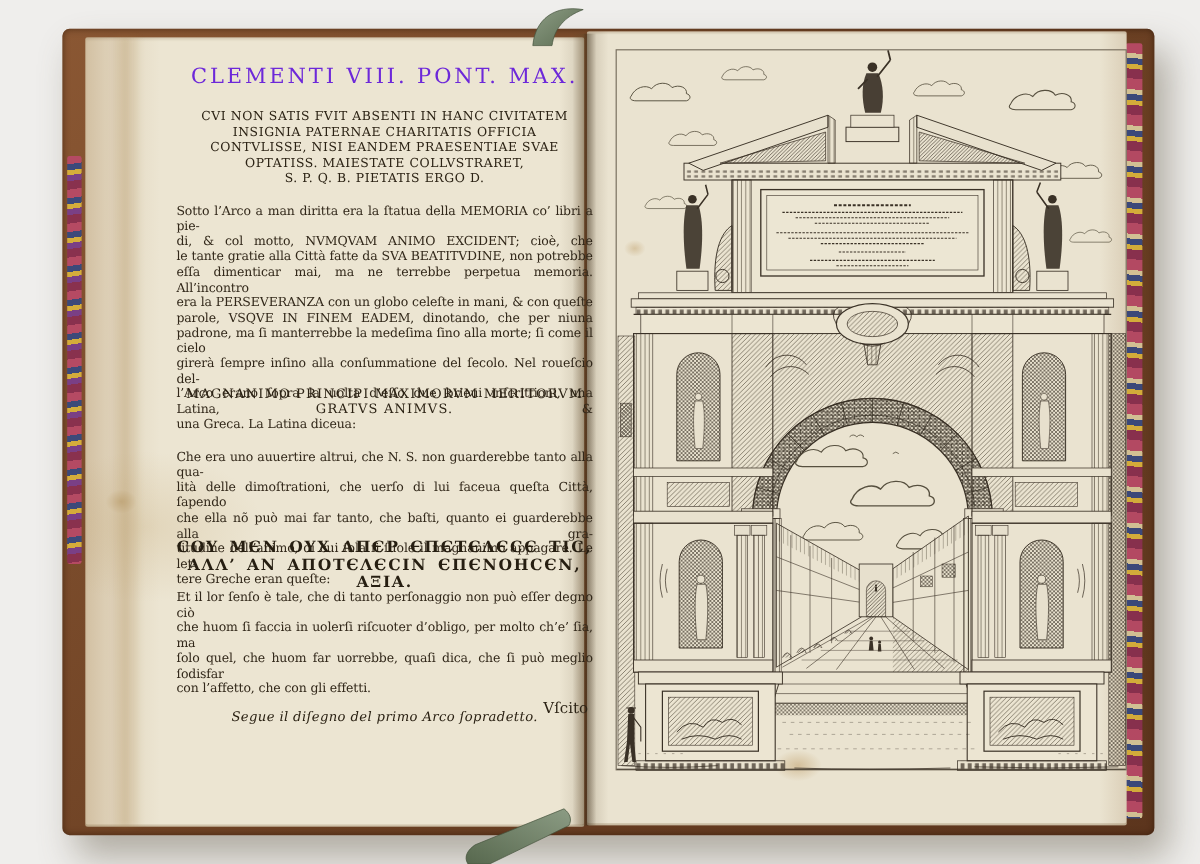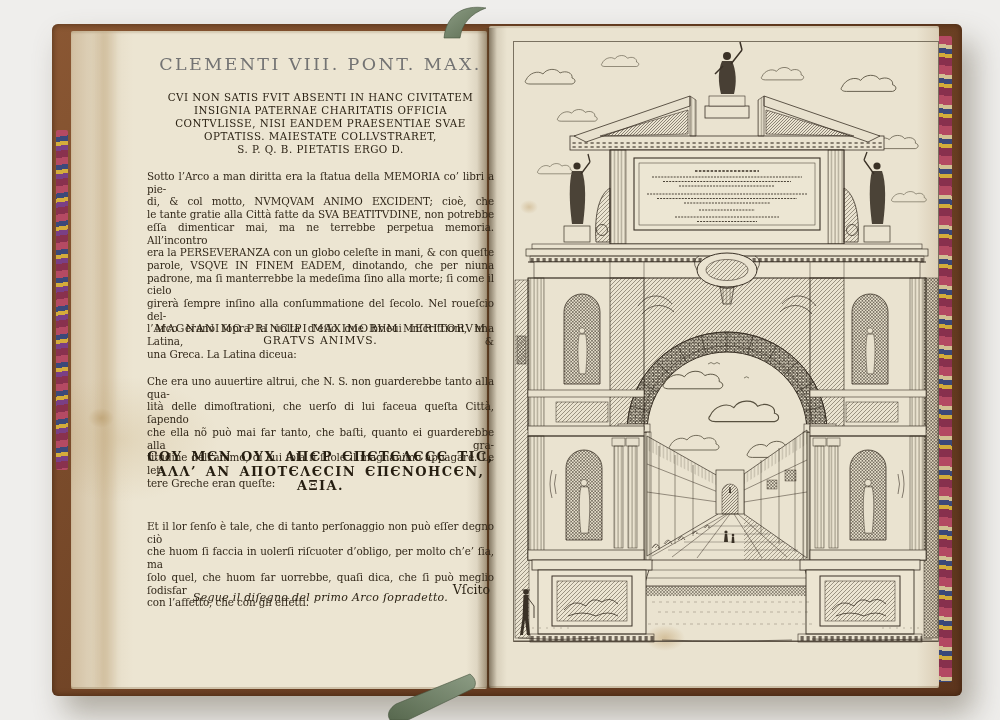--- a/index.html
+++ b/index.html
@@ -30,27 +30,27 @@
       linear-gradient(90deg, rgba(90,70,40,.22), rgba(90,70,40,0) 4%),
       linear-gradient(270deg, rgba(140,100,55,.16), rgba(140,100,55,0) 5%),
       #eae3d0;
     box-shadow:inset 0 -2px 0 rgba(120,90,50,.28), inset 0 2px 1px rgba(120,90,50,.18);}
   .gutter{position:absolute;left:477px;top:28px;width:20px;height:660px;
     background:linear-gradient(90deg, rgba(90,70,40,0), rgba(95,72,40,.38) 45%, rgba(60,45,25,.5) 58%, rgba(90,70,40,0));}
   .spot{position:absolute;border-radius:50%;}
   
   .text-col{position:absolute;left:147px;top:33px;width:347px;height:620px;color:#32281a;}
   .heading{position:absolute;left:0;top:21px;width:100%;text-align:center;
-    font-size:17.5px;letter-spacing:2.4px;color:#737373;white-space:nowrap;}
+    font-size:17.5px;letter-spacing:2.4px;color:#6d28d9;white-space:nowrap;}
   .dedic{position:absolute;left:0;top:58px;width:100%;text-align:center;
     font-size:10.3px;letter-spacing:.5px;line-height:13px;color:#2c2315;}
   .para{position:absolute;left:0;width:100%;font-size:10.4px;letter-spacing:-.1px;line-height:12.7px;}
   .para .ln{text-align:justify;text-align-last:justify;}
   .para .ln.last{text-align:left;text-align-last:left;}
-  .p1{top:137px;} .p2{top:342px;} .p3{top:459px;margin-top:28px;}
+  .p1{top:137px;} .p2{top:342px;} .p3{top:459px;}
   .latin{position:absolute;left:0;top:290px;width:100%;text-align:center;
     font-size:10.8px;letter-spacing:1px;line-height:11.8px;color:#2c2315;}
   .greek{position:absolute;left:0;top:417px;width:100%;text-align:center;
     font-size:13px;font-weight:bold;letter-spacing:1.4px;word-spacing:3px;line-height:14.5px;color:#261e11;}
   .note{position:absolute;left:0;top:558px;width:100%;text-align:center;
     font-style:italic;font-size:11px;letter-spacing:.3px;color:#2a2113;}
   .catchword{position:absolute;right:4px;top:549px;font-size:12.5px;color:#2c2315;}
   
   .plate{position:absolute;left:512px;top:40px;}
   

